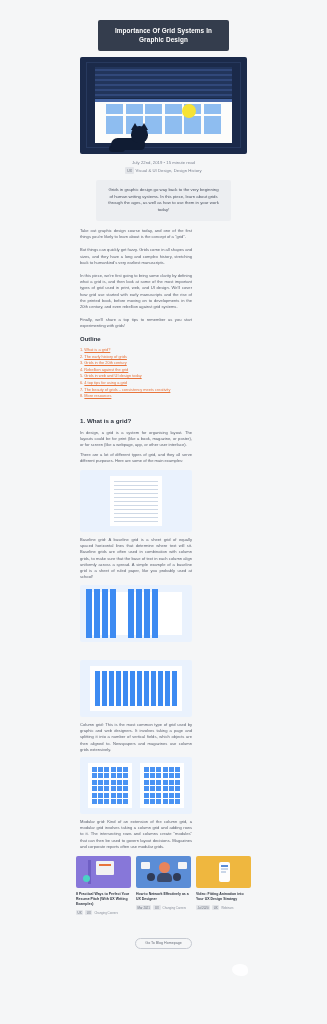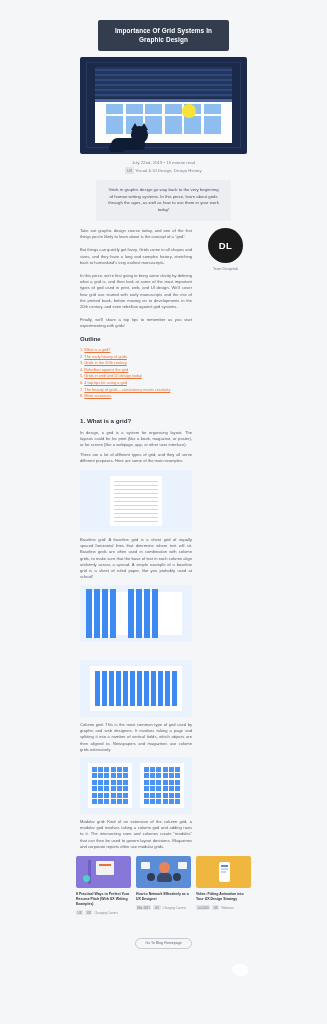--- a/index.html
+++ b/index.html
@@ -195,26 +195,20 @@
     <p>Grids in graphic design go way back to the very beginning of human writing systems. In this piece, learn about grids through the ages, as well as how to use them in your work today!</p>
   </div>
 
   <div class="body-col">
     <p>Take out graphic design course today, and one of the first things you're likely to learn about is the concept of a "grid".</p>
     <p>But things can quickly get fuzzy. Grids come in all shapes and sizes, and they have a long and complex history, stretching back to humankind's very earliest manuscripts.</p>
     <p>In this piece, we're first going to bring some clarity by defining what a grid is, and then look at some of the most important types of grid used in print, web, and UI design. We'll cover how grid use started with early manuscripts and the rise of the printed book, before moving on to developments in the 20th century, and even rebellion against grid systems.</p>
     <p>Finally, we'll share a top tips to remember as you start experimenting with grids!</p>
   </div>
 
-  <div class="author">
-    <div class="avatar">
-      <span>DL</span>
-    </div>
-    <div class="nm">Team Designlab</div>
-  </div>
 
   <div class="outline">
     <h3>Outline</h3>
     <ol>
       <li><u>What is a grid?</u></li>
       <li><u>The early history of grids</u></li>
       <li><u>Grids in the 20th century</u></li>
       <li><u>Rebellion against the grid</u></li>
       <li><u>Grids in web and UI design today</u></li>
       <li><u>4 top tips for using a grid</u></li>

